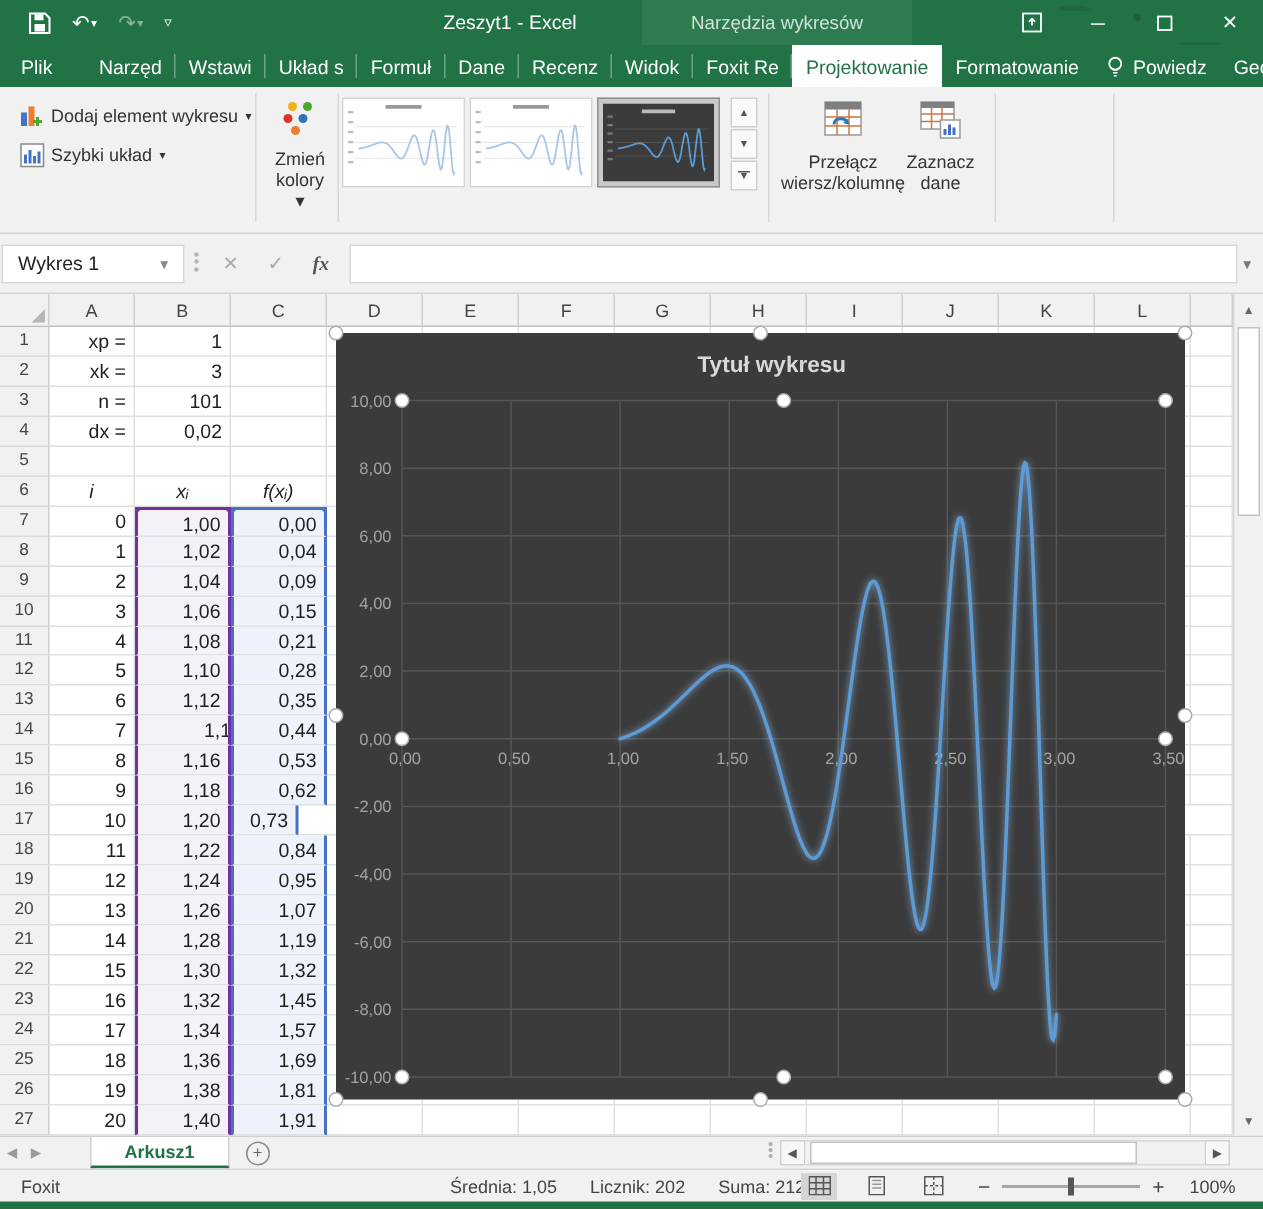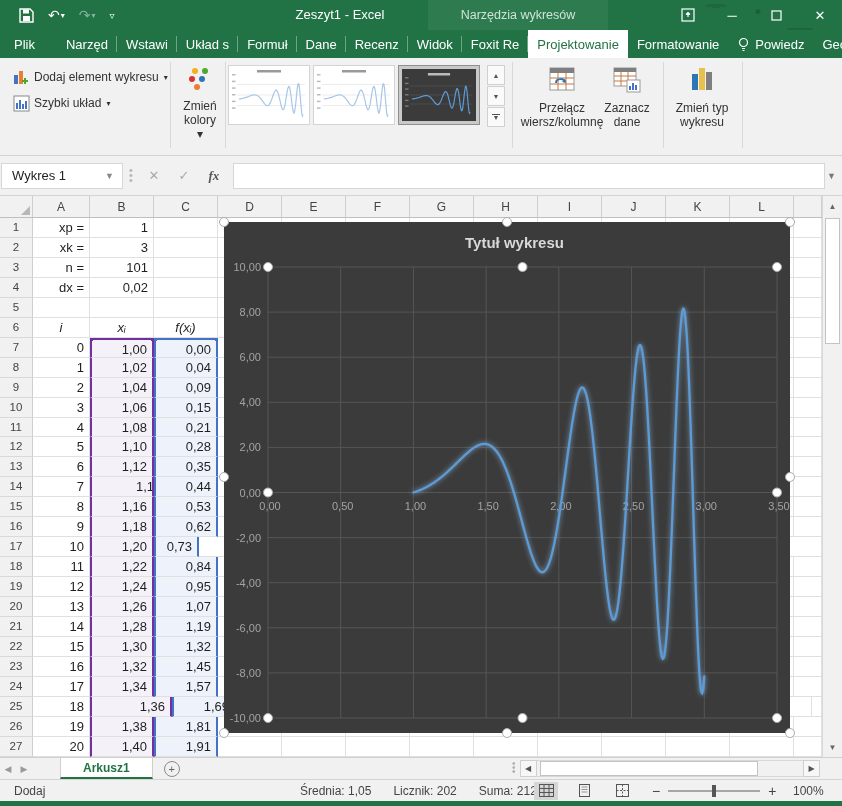--- a/index.html
+++ b/index.html
@@ -310,30 +310,20 @@
             <rect x="17" y="20" width="2" height="4" fill="#4472c4"></rect>
             <rect x="20" y="17" width="2" height="7" fill="#4472c4"></rect>
             <rect x="23" y="19" width="2" height="5" fill="#4472c4"></rect>
           </svg>
       </span>
       <span>Zaznacz dane</span>
     </div>
     <div class="grouplabel" style="left:545px;width:90px;">Dane</div>
     <div class="rsep" style="left:663px;"></div>
 
-    <div class="stackbtn" style="left:666px;top:8px;width:72px;">
-      <span class="ic">
-        <svg width="26" height="28" viewBox="0 0 26 28">
-            <rect x="3" y="8" width="6" height="16" fill="#2e75b6"></rect>
-            <rect x="10" y="2" width="6" height="22" fill="#e8c14d"></rect>
-            <rect x="17" y="6" width="6" height="18" fill="#7f7f7f"></rect>
-          </svg>
-      </span>
-      <span>Zmień typ wykresu</span>
-    </div>
     <div class="grouplabel" style="left:668px;width:68px;">Typ</div>
     <div class="rsep" style="left:742px;"></div>
 
     <div class="grouplabel" style="left:748px;width:70px;">Lokalizacja</div>
     <div id="ribbon-collapse">
         <i></i>
       </div>
   </div>
 
   <div id="fbar">
@@ -747,21 +737,21 @@
           <div class="gc" style="width: 64px; line-height: 19px;"></div>
           <div class="gc" style="width: 64px; line-height: 19px;"></div>
           <div class="gc" style="width: 64px; line-height: 19px;"></div>
           <div class="gc" style="width: 64px; line-height: 19px;"></div>
           <div class="gc" style="width: 64px; line-height: 19px;"></div>
           <div class="gc" style="flex: 1 1 0%;"></div>
         </div>
         <div class="grow">
           <div class="rn">25</div>
           <div class="gc" style="width: 57px; line-height: 19px;">18</div>
-          <div class="gc rx" style="width: 82px; line-height: 19px;">1,36</div>
+          <div class="gc rx" style="width: 64px; line-height: 19px;">1,36</div>
           <div class="gc ry" style="width: 64px; line-height: 19px;">1,69</div>
           <div class="gc" style="width: 64px; line-height: 19px;"></div>
           <div class="gc" style="width: 64px; line-height: 19px;"></div>
           <div class="gc" style="width: 64px; line-height: 19px;"></div>
           <div class="gc" style="width: 64px; line-height: 19px;"></div>
           <div class="gc" style="width: 64px; line-height: 19px;"></div>
           <div class="gc" style="width: 64px; line-height: 19px;"></div>
           <div class="gc" style="width: 64px; line-height: 19px;"></div>
           <div class="gc" style="width: 64px; line-height: 19px;"></div>
           <div class="gc" style="width: 64px; line-height: 19px;"></div>
@@ -885,21 +875,21 @@
   <div id="hscroll">
     <div class="hdots">•<br>•<br>•</div>
     <div class="hbtn">◀</div>
     <div id="htrack">
         <div id="hthumb"></div>
       </div>
     <div class="hbtn">▶</div>
   </div>
 
   <div id="statusbar">
-    <div id="status-mode">Dodaj</div>
+    <div id="status-mode">Foxit</div>
     <div id="stats">
       <span>Średnia: 1,05</span>
       <span>Licznik: 202</span>
       <span>Suma: 212,16</span>
     </div>
     <div id="viewbtns">
       <div class="vb active">
         <svg width="15" height="13" viewBox="0 0 15 13">
             <rect x="0.5" y="0.5" width="14" height="12" fill="none" stroke="#555"></rect>
             <path d="M0.5 4.5h14M0.5 8.5h14M5 0.5v12M10 0.5v12" stroke="#555"></path>

